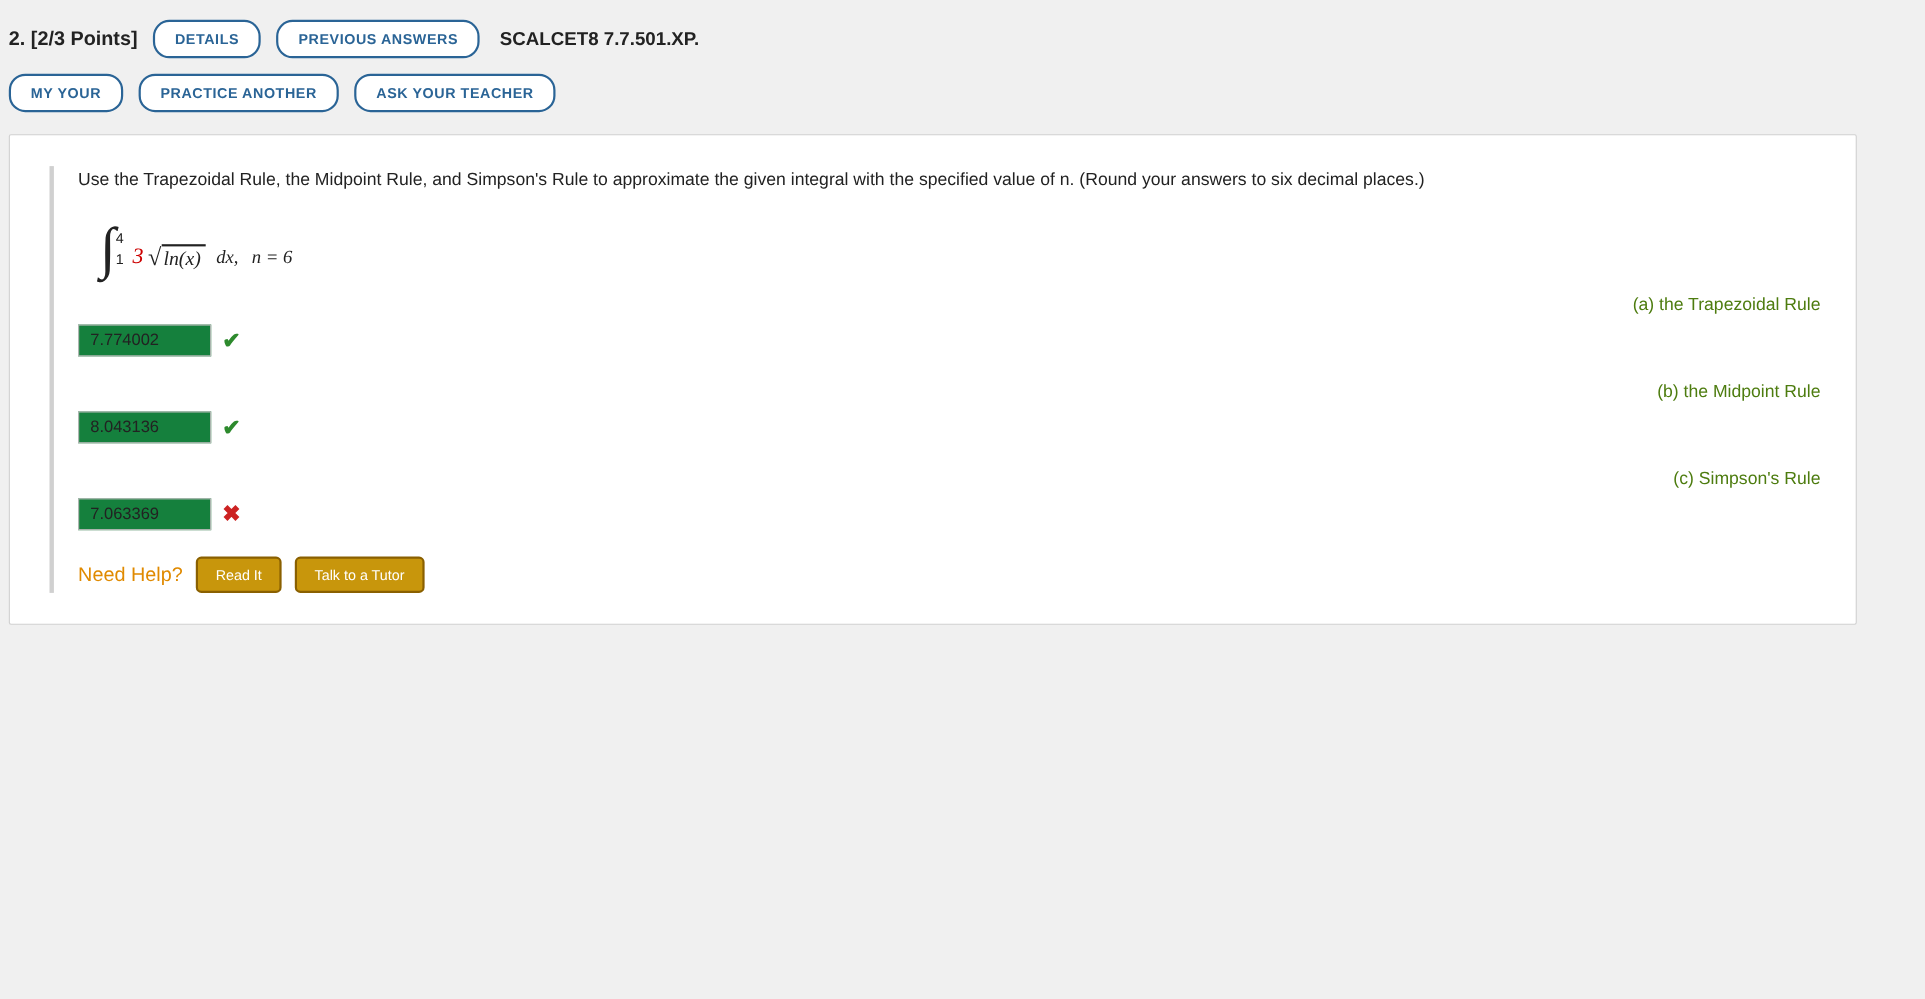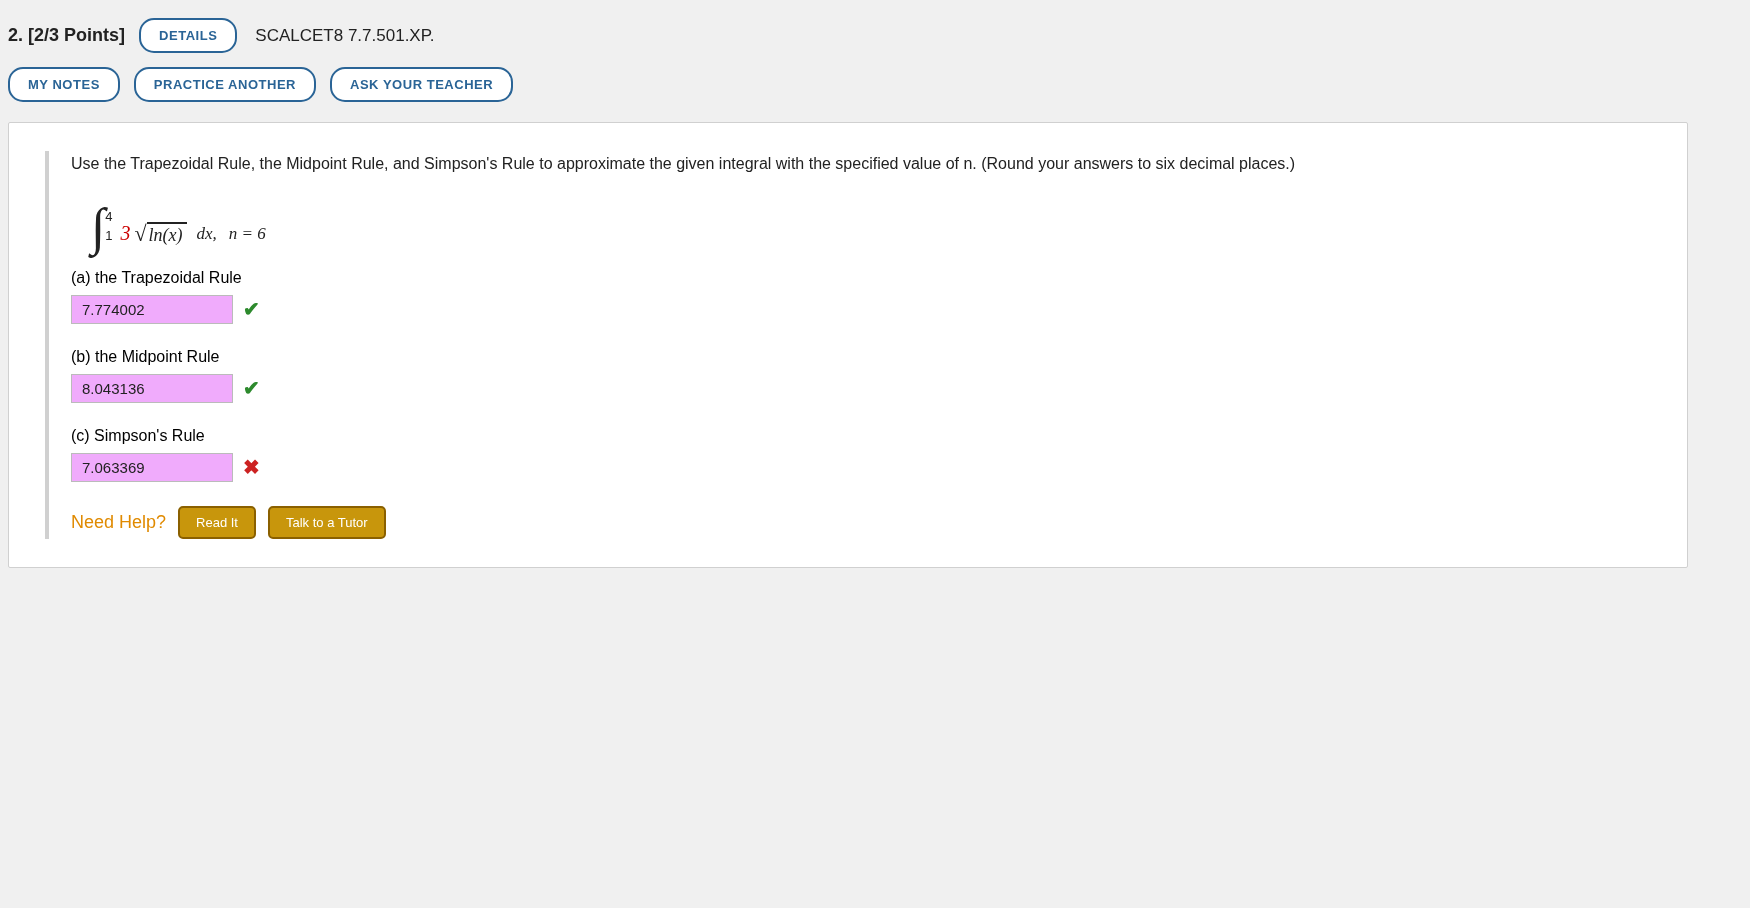--- a/index.html
+++ b/index.html
@@ -39,21 +39,21 @@
       font-weight: bold;
       font-size: 13px;
       padding: 8px 18px;
       border-radius: 15px;
       cursor: pointer;
       letter-spacing: 0.04em;
     }
 
     .problem-id {
       font-size: 17px;
-      font-weight: normal;
+      font-weight: bold;
       color: #222;
       margin-left: 4px;
     }
 
     .action-bar {
       display: flex;
       align-items: center;
       gap: 14px;
       margin-bottom: 20px;
       flex-wrap: wrap;
@@ -155,37 +155,38 @@
       font-style: italic;
       margin-left: 8px;
     }
 
     .part-block {
       margin-bottom: 24px;
     }
 
     .part-label {
       font-size: 16px;
-      color: #000000;
+      color: #4d7c0f;
       margin-bottom: 8px;
+      text-align: right;
     }
 
     .answer-row {
       display: flex;
       align-items: center;
       gap: 10px;
     }
 
     .answer-input {
       border: 1px solid #bbb;
       padding: 5px 10px;
       font-size: 15px;
-      width: 162px;
-      color: #222;
-      background: #f0abfc;
+      width: 121px;
+      color: #222;
+      background: #15803d;
     }
 
     .check-icon {
       color: #2d8a2d;
       font-size: 20px;
       font-weight: bold;
     }
 
     .cross-icon {
       color: #cc2222;
@@ -224,25 +225,26 @@
     }
   </style>
 </head>
 <body>
 
 <div class="page-wrapper">
 
   <div class="top-bar">
     <span class="problem-label">2.  [2/3 Points]</span>
     <button class="btn-outline">DETAILS</button>
+    <button class="btn-outline">PREVIOUS ANSWERS</button>
     <span class="problem-id">SCALCET8 7.7.501.XP.</span>
   </div>
 
   <div class="action-bar">
-    <button class="btn-outline">MY NOTES</button>
+    <button class="btn-outline">MY YOUR</button>
     <button class="btn-outline">PRACTICE ANOTHER</button>
     <button class="btn-outline">ASK YOUR TEACHER</button>
   </div>
 
   <div class="content-card">
     <div class="divider-left">
 
       <p class="problem-text">Use the Trapezoidal Rule, the Midpoint Rule, and Simpson's Rule to approximate the given integral with the specified value of n. (Round your answers to six decimal places.)</p>
 
       <div class="integral-block">

